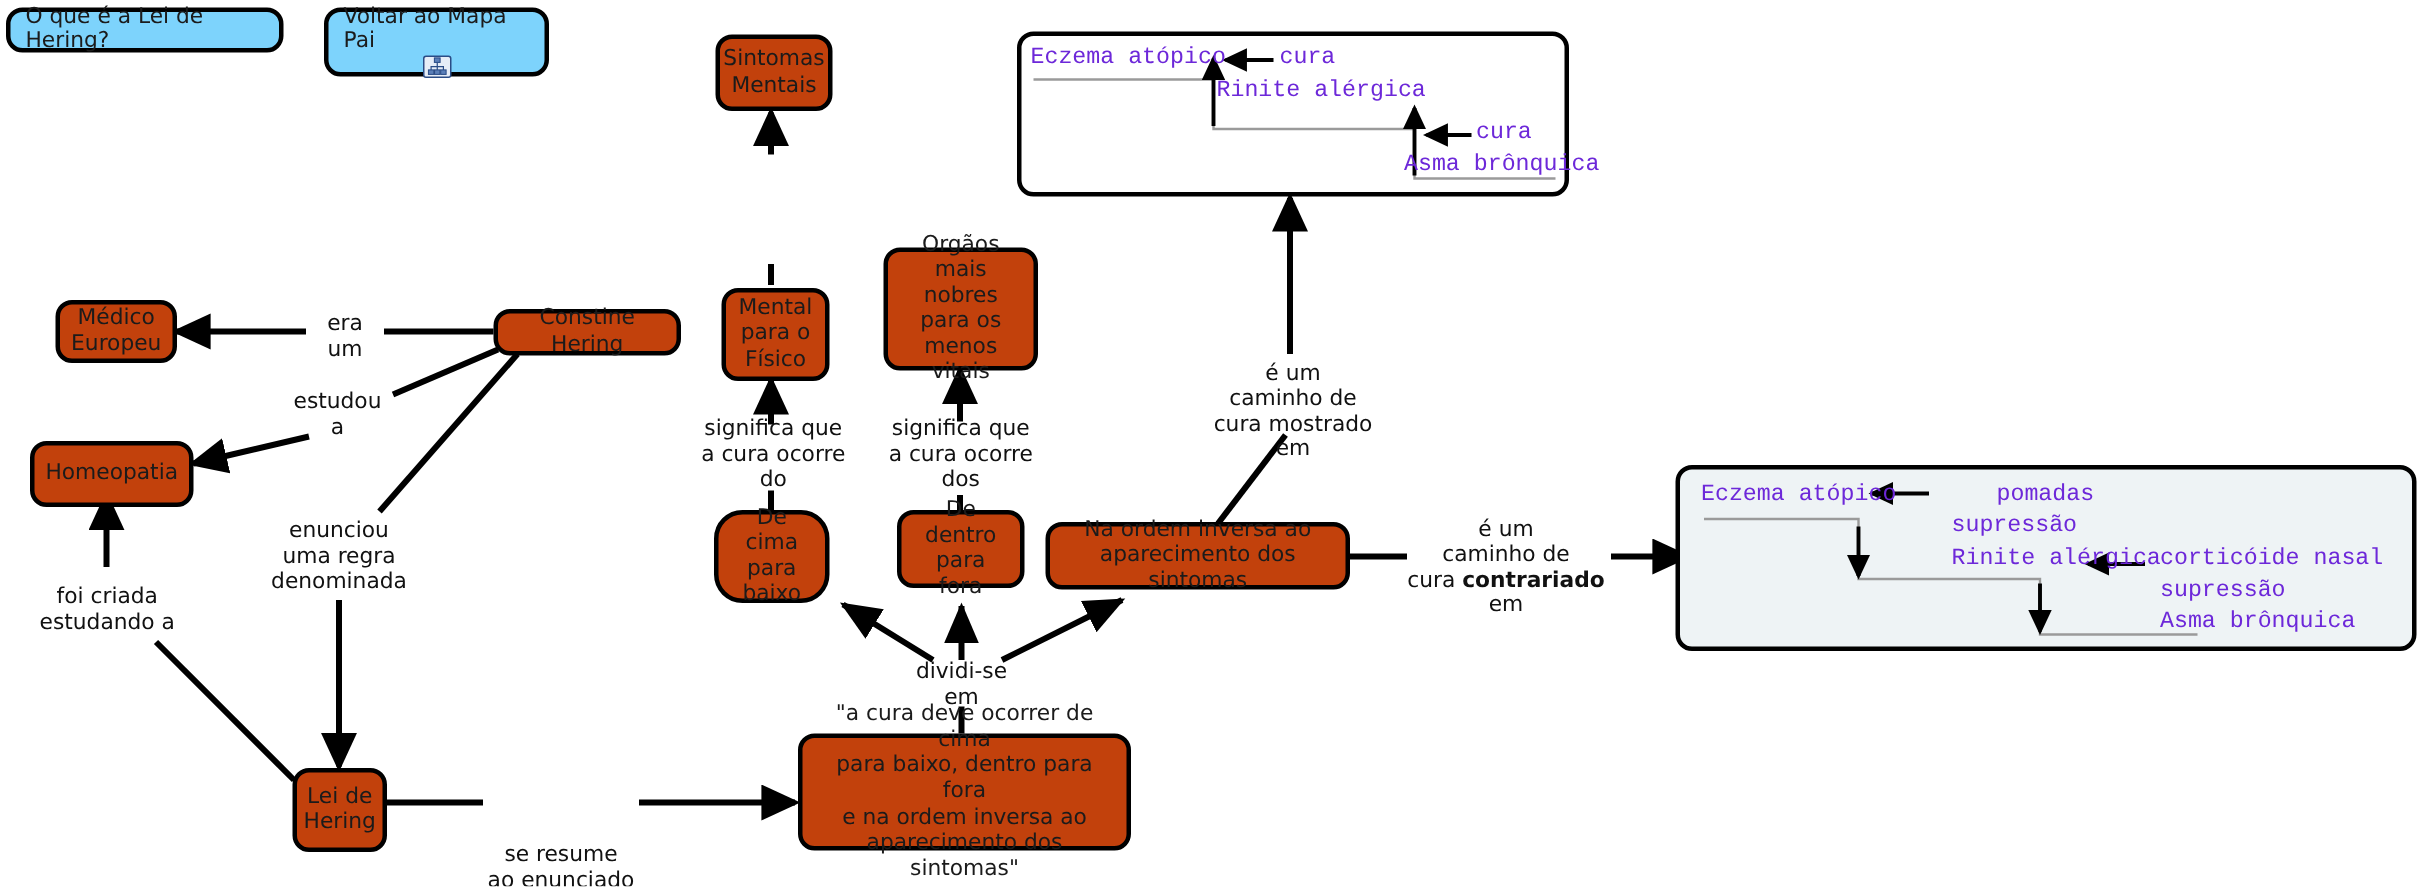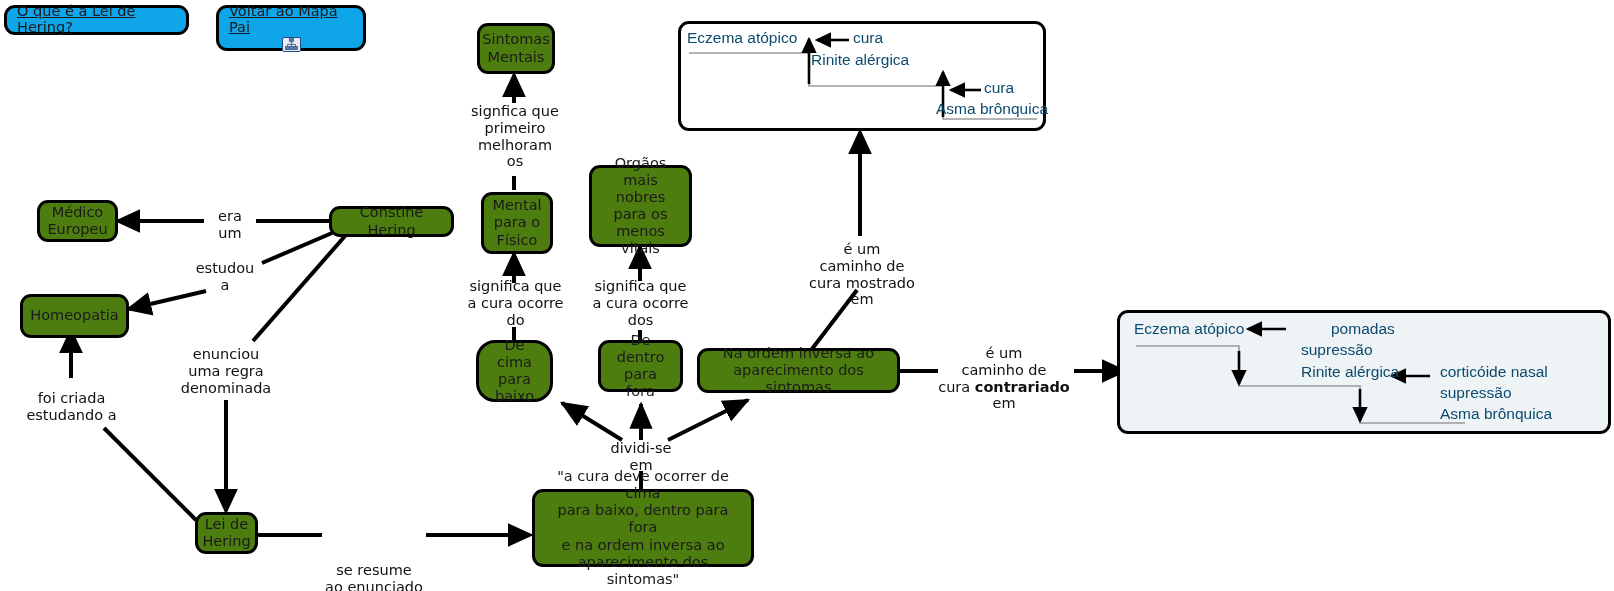--- a/index.html
+++ b/index.html
@@ -21,51 +21,50 @@
     left: 0; top: 0;
     width: 1614px;
     height: 591px;
     pointer-events: none;
   }
 
   
   .node {
     position: absolute;
     box-sizing: border-box;
-    background: #4d7c0f;
+    background: #c2410c;
     border: 3px solid #000000;
     border-radius: 11px;
     display: flex;
     align-items: center;
     justify-content: center;
     text-align: center;
     color: #1b1b1b;
     font-family: "DejaVu Sans", sans-serif;
     font-size: 14.5px;
     line-height: 1.18;
     padding: 3px 6px;
     white-space: pre-line;
   }
 
   
   .hdrbox {
     position: absolute;
     box-sizing: border-box;
-    background: #0ea5e9;
+    background: #7dd3fc;
     border: 3px solid #000000;
     border-radius: 11px;
     display: flex;
     flex-direction: column;
     align-items: center;
     justify-content: center;
     color: #1b1b1b;
     font-size: 14.5px;
     line-height: 1.1;
     padding: 2px 10px;
-    text-decoration: underline;
   }
   .mapicon {
     width: 17px; height: 17px;
     margin-top: 1px;
     border: 1px solid #2a4c86;
     background: #e6edf7;
     border-radius: 2px;
     display: flex;
     align-items: center;
     justify-content: center;
@@ -88,23 +87,23 @@
   .panel {
     position: absolute;
     box-sizing: border-box;
     background: #ffffff;
     border: 3px solid #000000;
     border-radius: 11px;
   }
   .panel.tinted { background: #eef3f5; }
   .serif {
     position: absolute;
-    font-family: Liberation Sans, sans-serif;
+    font-family: Liberation Mono, monospace;
     font-size: 15.5px;
-    color: #0c4a6e;
+    color: #6d28d9;
     white-space: nowrap;
   }
 </style>
 </head>
 <body>
 
 <div id="canvas">
 
   <svg class="edges" viewBox="0 0 1614 591">
     <defs>
@@ -191,21 +190,21 @@
     </span>
   </div>
 
   <div class="node" style="left:37px; top:200px; width:81px; height:42px;">Médico
 Europeu</div>
 
   <div class="node" style="left:329px; top:206px; width:125px; height:31px;">Constine Hering</div>
 
   <div class="node" style="left:20px; top:294px; width:109px; height:44px;">Homeopatia</div>
 
-  <div class="node" style="left:195px; top:512px; width:63px; height:42px;">Lei de
+  <div class="node" style="left:195px; top:512px; width:63px; height:56px;">Lei de
 Hering</div>
 
   <div class="node" style="left:477px; top:23px; width:78px; height:51px;">Sintomas
 Mentais</div>
 
   <div class="node" style="left:481px; top:192px; width:72px; height:62px;">Mental
 para o
 Físico</div>
 
   <div class="node" style="left:589px; top:165px; width:103px; height:82px;">Orgãos
@@ -241,24 +240,20 @@
 
   <div class="elabel" style="left:9px; top:390px; width:125px;">foi criada
 estudando a</div>
 
   <div class="elabel" style="left:310px; top:518px; width:128px;margin-top:44px;">se resume
 ao enunciado</div>
 
   <div class="elabel" style="left:598px; top:440px; width:86px;">dividi-se
 em</div>
 
-  <div class="elabel" style="left:460px; top:103px; width:110px;">signfica que
-primeiro
-melhoram
-os</div>
 
   <div class="elabel" style="left:459px; top:278px; width:113px;">significa que
 a cura ocorre
 do</div>
 
   <div class="elabel" style="left:584px; top:278px; width:113px;">significa que
 a cura ocorre
 dos</div>
 
   <div class="elabel" style="left:800px; top:241px; width:124px;">é um

